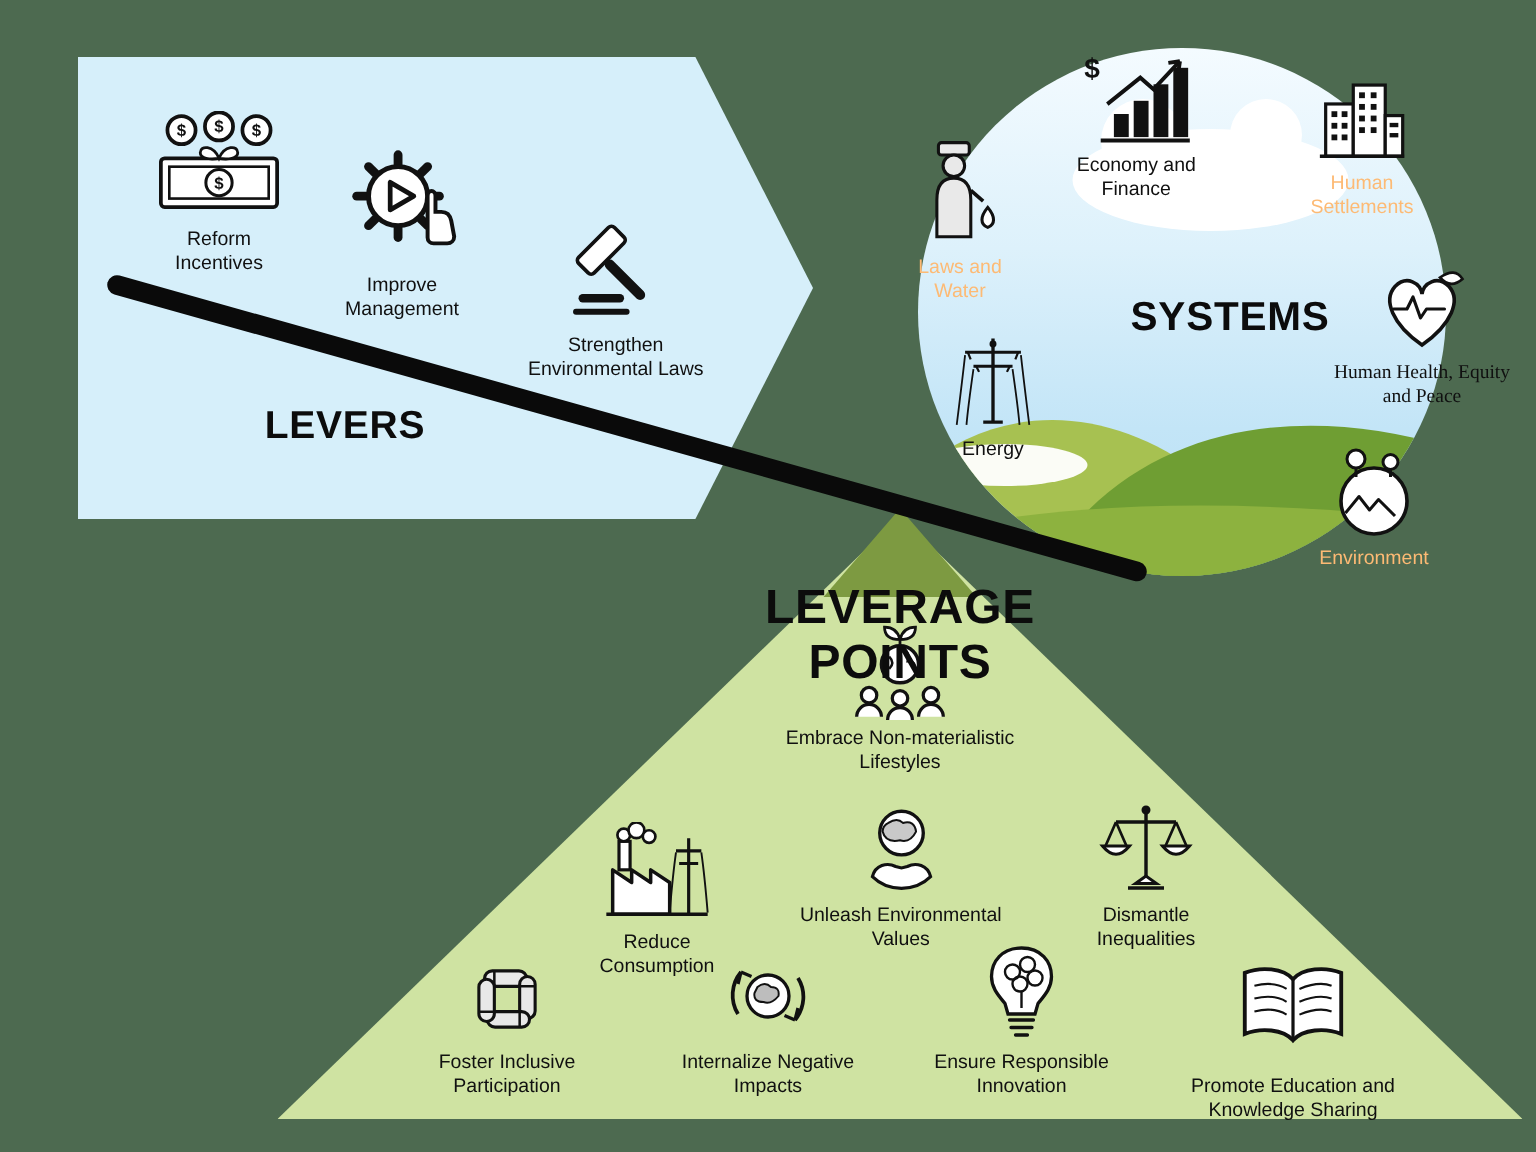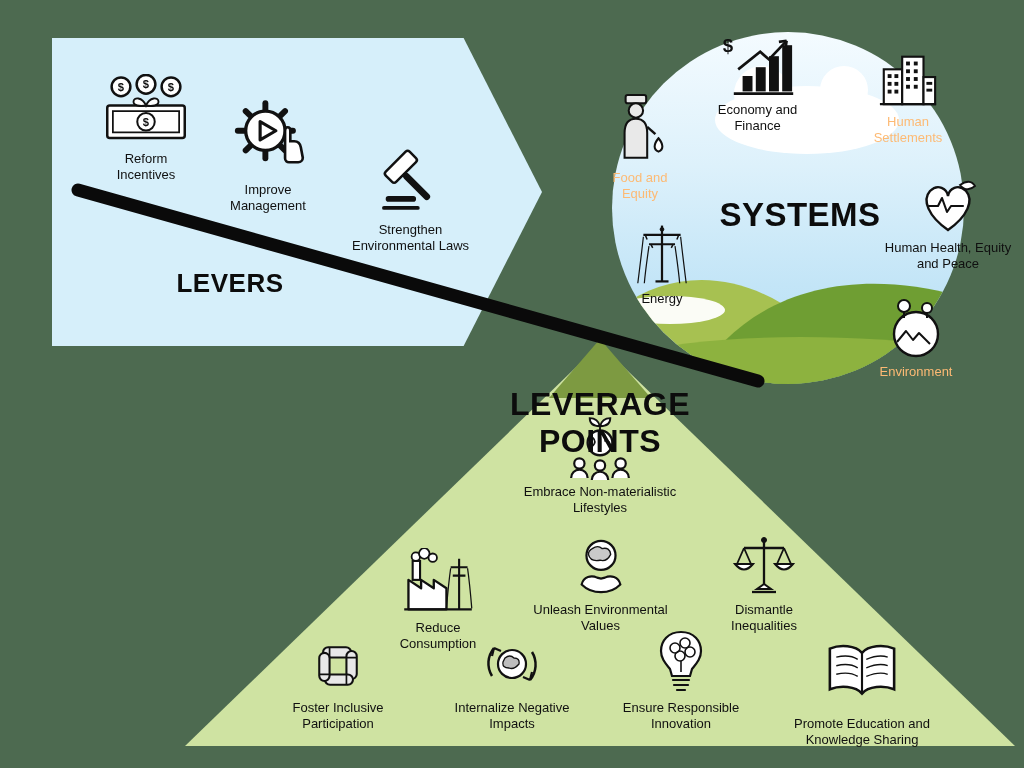--- a/index.html
+++ b/index.html
@@ -14,38 +14,38 @@
     overflow:hidden;z-index:1;
     background:linear-gradient(180deg,#f4fbff 0%,#ddf1fb 38%,#c3e5f7 72%,#b5def4 100%);}
   #triangle{position:absolute;left:185px;top:344px;width:830px;height:402px;
     background:#cfe3a2;clip-path:polygon(50% 0,100% 100%,0 100%);z-index:1;}
   #lever-overlay{position:absolute;left:0;top:0;width:1024px;height:768px;z-index:6;pointer-events:none;}
 
   
   .section-title{position:absolute;z-index:4;font-weight:900;color:#0c0c0c;text-align:center;
     letter-spacing:.5px;}
   .t-levers{left:155px;top:268px;width:150px;font-size:26px;}
-  .t-systems{left:705px;top:196px;width:190px;font-size:33px;}
+  .t-systems{left:725px;top:196px;width:190px;font-size:27px;}
   .t-leverage{left:448px;top:386px;width:304px;font-size:32px;z-index:7;}
 
   
   .item{position:absolute;z-index:4;display:flex;flex-direction:column;align-items:center;
     gap:4px;text-align:center;}
   .item .label{font-size:13px;line-height:1.22;color:#101010;}
   .item .label.light{color:#fdba74;}
   .icon svg{display:block;}
 
   .it-reform{left:98px;top:74px;width:96px;}
   .it-improve{left:213px;top:94px;width:110px;}
   .it-laws{left:338px;top:146px;width:145px;}
 
   .it-economy{left:700px;top:32px;width:115px;}
   .it-settlements{left:858px;top:48px;width:100px;}
   .it-foodwater{left:600px;top:92px;width:80px;}
-  .it-health{left:884px;top:176px;width:128px;}
+  .it-health{left:884px;top:176px;width:128px;font-family:Liberation Serif, serif;}
   .it-energy{left:624px;top:220px;width:76px;}
   .it-environment{left:866px;top:296px;width:100px;}
 
   .it-embrace{left:508px;top:416px;width:184px;}
   .it-reduce{left:386px;top:548px;width:104px;}
   .it-unleash{left:523px;top:536px;width:155px;}
   .it-dismantle{left:712px;top:534px;width:104px;}
   .it-foster{left:278px;top:636px;width:120px;}
   .it-internalize{left:452px;top:632px;width:120px;}
   .it-innovation{left:606px;top:628px;width:150px;text-align:center;}
@@ -189,21 +189,21 @@
       <svg width="58" height="74" viewBox="0 0 56 72" fill="none">
         <g stroke="#111" stroke-width="2" fill="#e9e9e9">
           <rect x="14" y="3" width="20" height="8" rx="2"></rect>
           <circle cx="24" cy="18" r="7"></circle>
           <path d="M13 64 V40 q0 -14 11 -14 q11 0 11 14 v24 z"></path>
           <path d="M35 34 l8 7" stroke-width="2.4" fill="none"></path>
           <path d="M46 45 c-5 6 -5 11 0 13 c5 -2 5 -7 0 -13 z" fill="#fff"></path>
         </g>
       </svg>
     </span>
-    <span class="label light">Food and Equity</span>
+    <span class="label light">Laws and Water</span>
   </div>
 
   <div class="item it-health">
     <span class="icon">
       <svg width="64" height="60" viewBox="0 0 64 60" fill="none">
         <path d="M32 54 C12 40 6 24 14 15 C22 7 31 13 32 20 C33 13 42 7 50 15 C58 24 52 40 32 54 Z" fill="#fff" stroke="#111" stroke-width="2.4"></path>
         <path d="M13 30 h9 l4 -8 5 14 4 -6 h12" stroke="#111" stroke-width="2.1" stroke-linejoin="round" stroke-linecap="round"></path>
         <path d="M44 9 q10 -7 15 1 q-8 7 -15 -1 z" fill="#fff" stroke="#111" stroke-width="1.8"></path>
       </svg>
     </span>

